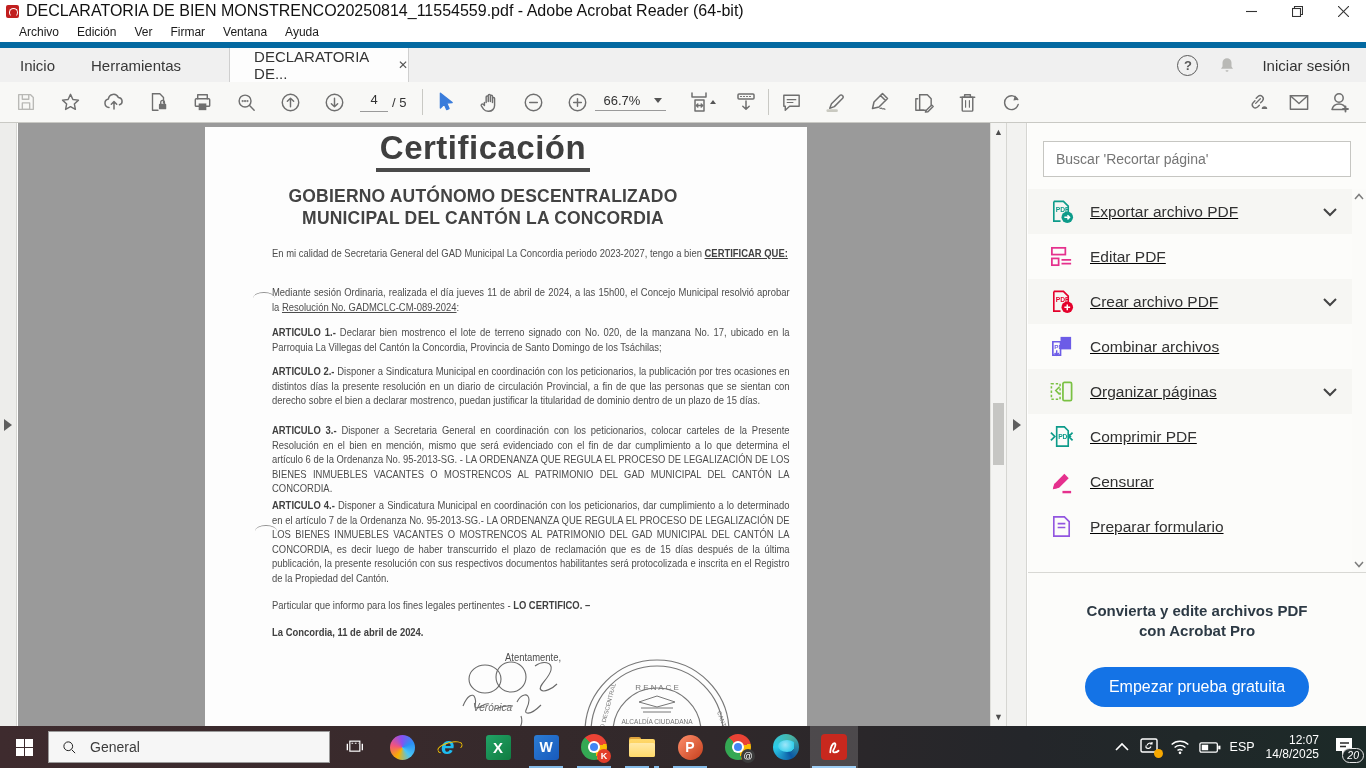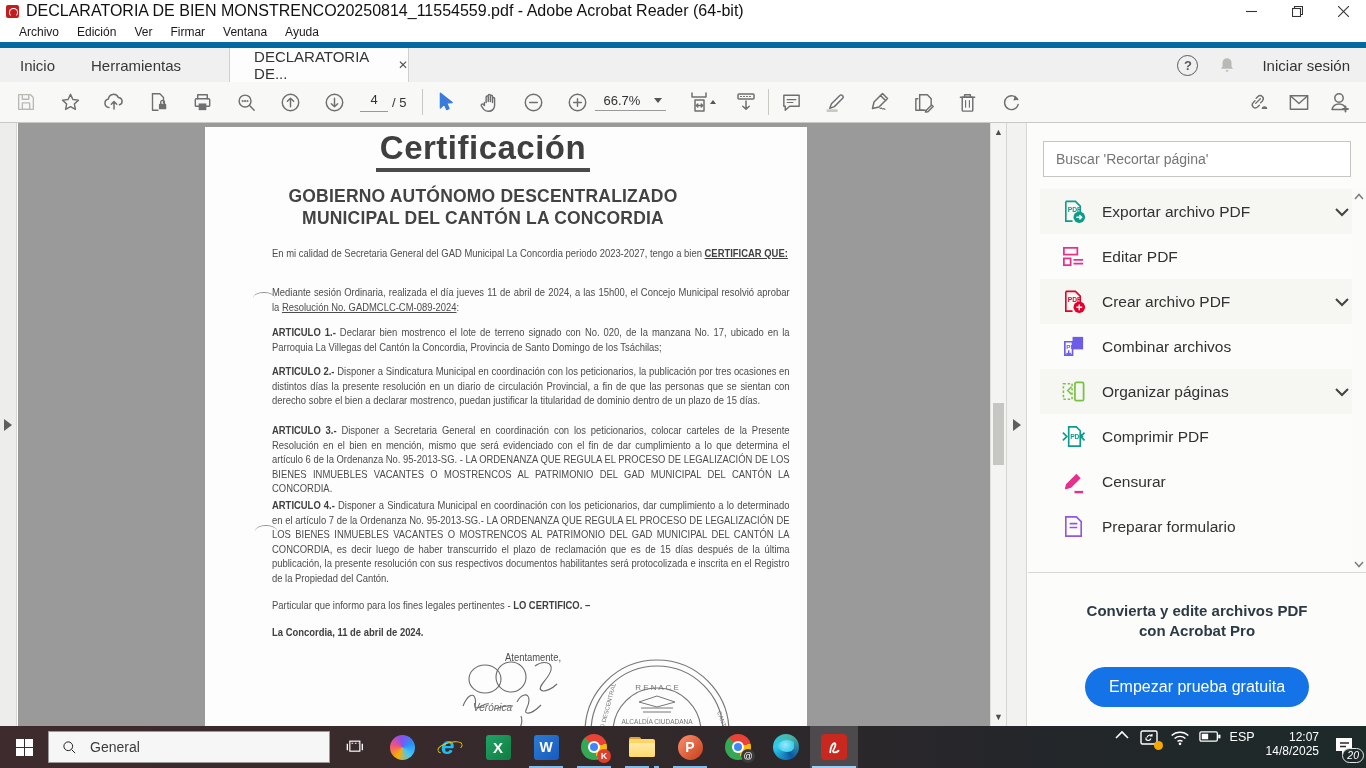--- a/index.html
+++ b/index.html
@@ -60,21 +60,21 @@
 #doc-title { display:inline-block; font-size:33px; font-weight:bold; color:#3f3f3f; border-bottom:4px solid #4a4a4a; padding:0 4px 1px 4px; letter-spacing:0.5px; }
 #doc-heading { position:absolute; left:0; top:58px; width:556px; text-align:center; font-size:17.5px; line-height:22px; font-weight:bold; color:#434343; letter-spacing:0.2px; }
 .para { position:absolute; left:67px; width:614px; font-size:11.2px; line-height:14.6px; text-align:justify; color:#4c4c4c; transform:scaleX(0.843); transform-origin:0 0; }
 .para b { color:#404040; }
 .u { text-decoration:underline; }
 .arc-mark { position:absolute; width:22px; height:12px; border-top:1.6px solid #909090; border-radius:50%; }
 
 
 #sidebar { position:absolute; left:1028px; top:0; width:338px; height:603px; background:#fcfcfa; }
 #sb-search { position:absolute; left:15px; top:18px; width:308px; height:36px; background:#fff; border:1px solid #c6c6c2; font-size:14px; color:#9a9a9a; padding-left:12px; font-family:"Liberation Sans",sans-serif; }
-#sb-tools { position:absolute; left:12px; top:66px; width:324px; height:383px; overflow:hidden; }
+#sb-tools { position:absolute; left:0; top:66px; width:324px; height:383px; overflow:hidden;text-decoration:underline; }
 .tool-row { display:flex; align-items:center; height:45px; padding-left:21px; position:relative; }
 .tool-row.litebg { background:#f6f6f3; }
 .tool-row .ticon { width:25px; height:25px; flex:0 0 auto; }
 .tool-row .tlabel { font-size:15.5px; color:#323232; margin-left:16px; }
 .tool-row .tchev { position:absolute; right:14px; }
 .tchev svg { stroke:#444; stroke-width:2; fill:none; }
 #sb-divider { position:absolute; left:0; top:449px; width:338px; height:1px; background:#d8d8d4; }
 #sb-promo { position:absolute; left:0; top:478px; width:338px; text-align:center; }
 #sb-promo .promo-line { font-size:15px; font-weight:bold; color:#2d3a45; line-height:20px; }
 #promo-btn { margin-top:26px; display:inline-block; background:#1473e6; color:#fff; font-size:16px; padding:11px 24px; border-radius:21px; }
@@ -86,21 +86,21 @@
 #start-btn { width:48px; height:42px; display:flex; align-items:center; justify-content:center; flex:0 0 auto; }
 .winlogo { width:17px; height:17px; display:grid; grid-template-columns:8px 8px; grid-template-rows:8px 8px; gap:1px; }
 .winlogo div { background:#fff; }
 #tb-search { width:282px; height:32px; background:#f6f6f6; border:1px solid #9a9a9a; display:flex; align-items:center; flex:0 0 auto; }
 #tb-search svg { margin-left:13px; stroke:#222; fill:none; stroke-width:1.6; }
 #tb-search .tbs-label { font-size:14px; color:#3c3c3c; margin-left:13px; }
 .tk-slot { width:48px; height:42px; display:flex; align-items:center; justify-content:center; position:relative; flex:0 0 auto; }
 .tk-slot .underline { position:absolute; bottom:0; left:7px; width:34px; height:2.5px; background:#85bbe8; }
 .tk-slot.active-app { background:rgba(255,255,255,0.16); }
 .tk-slot.active-app .underline { left:2px; width:44px; background:#9ecef5; }
-#tray { margin-left:auto; display:flex; align-items:flex-start; gap:9px; padding-right:2px; }
+#tray { margin-left:auto; display:flex; align-items:center; gap:9px; padding-right:2px; }
 #tray svg { flex:0 0 auto; }
 .tray-label { color:#fff; font-size:12.5px; }
 #tray-clock { text-align:right; color:#fff; font-size:12px; line-height:14px; margin-left:2px; }
 #notif { position:relative; width:34px; height:34px; margin-left:2px;font-style:italic; }
 #notif .badge { position:absolute; right:0; bottom:1px; border:1.5px solid #e8e8e8; background:rgba(30,40,40,.9); color:#fff; font-size:10.5px; border-radius:9px; padding:0px 4px; line-height:13px; }
 </style>
 </head>
 <body>
 
 <div id="titlebar">

